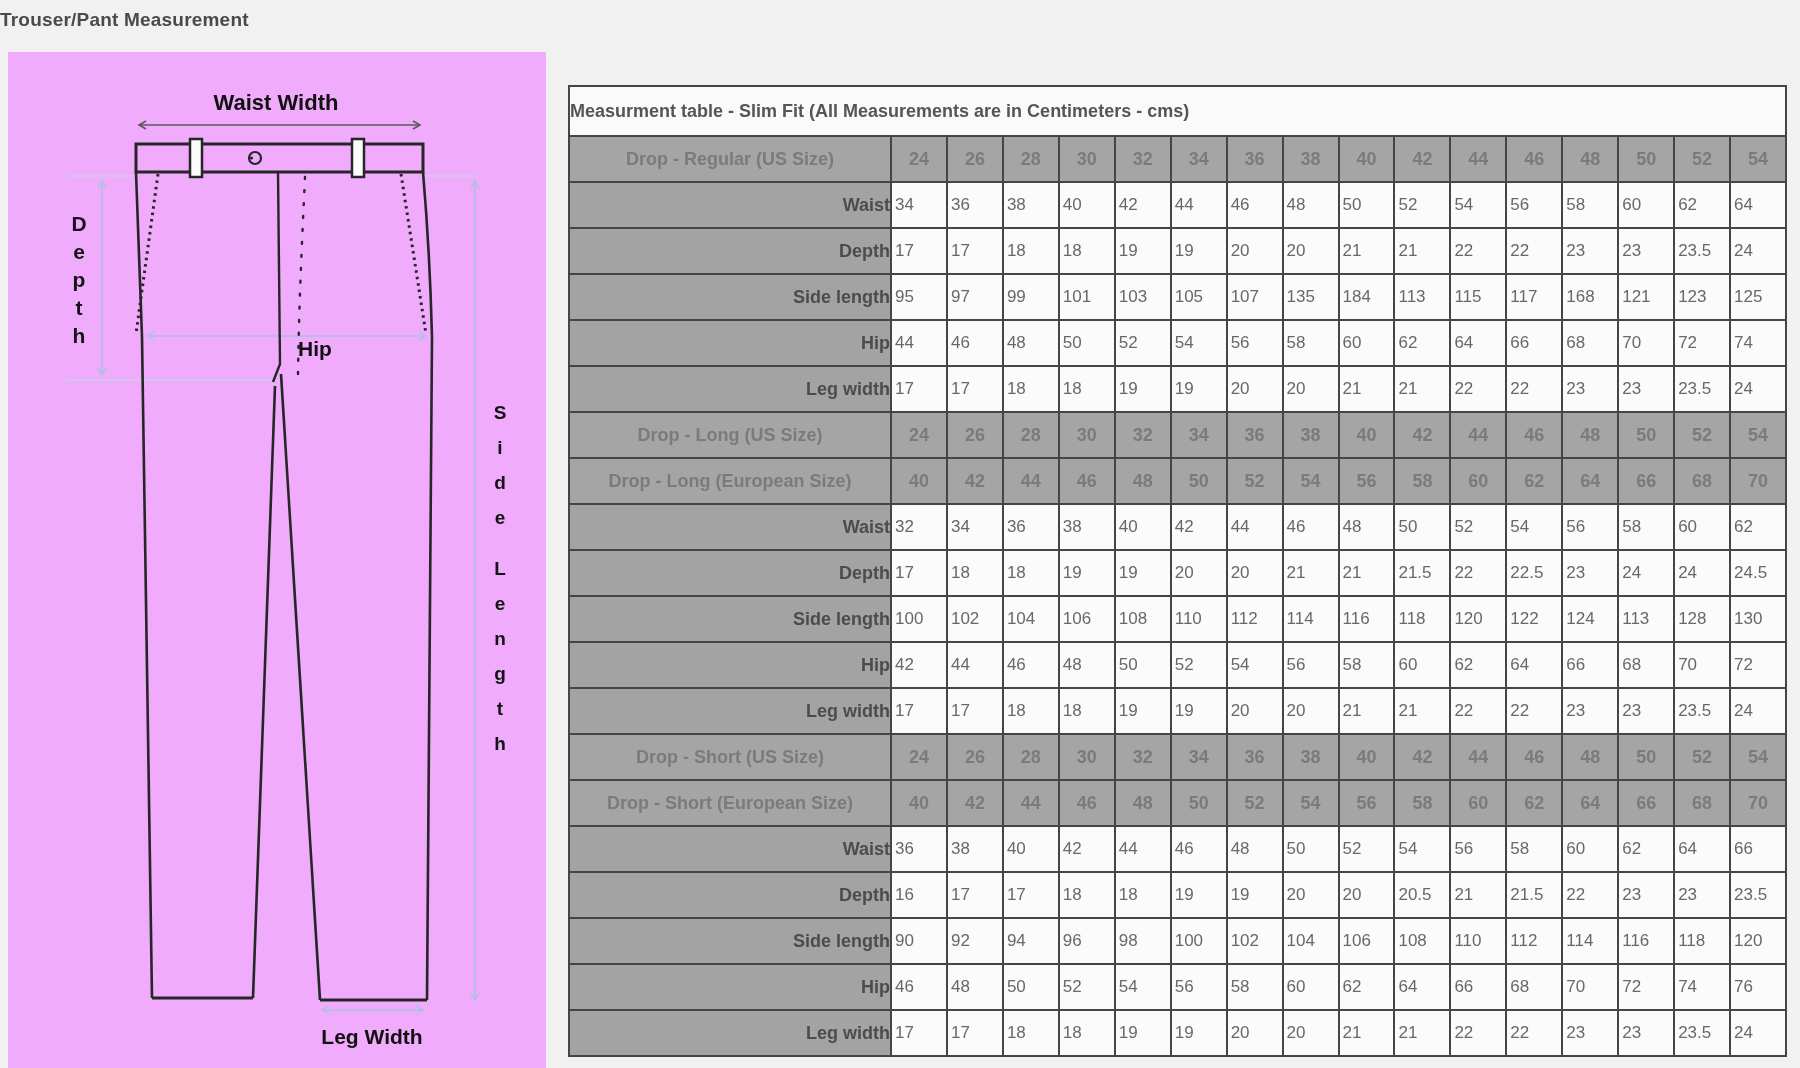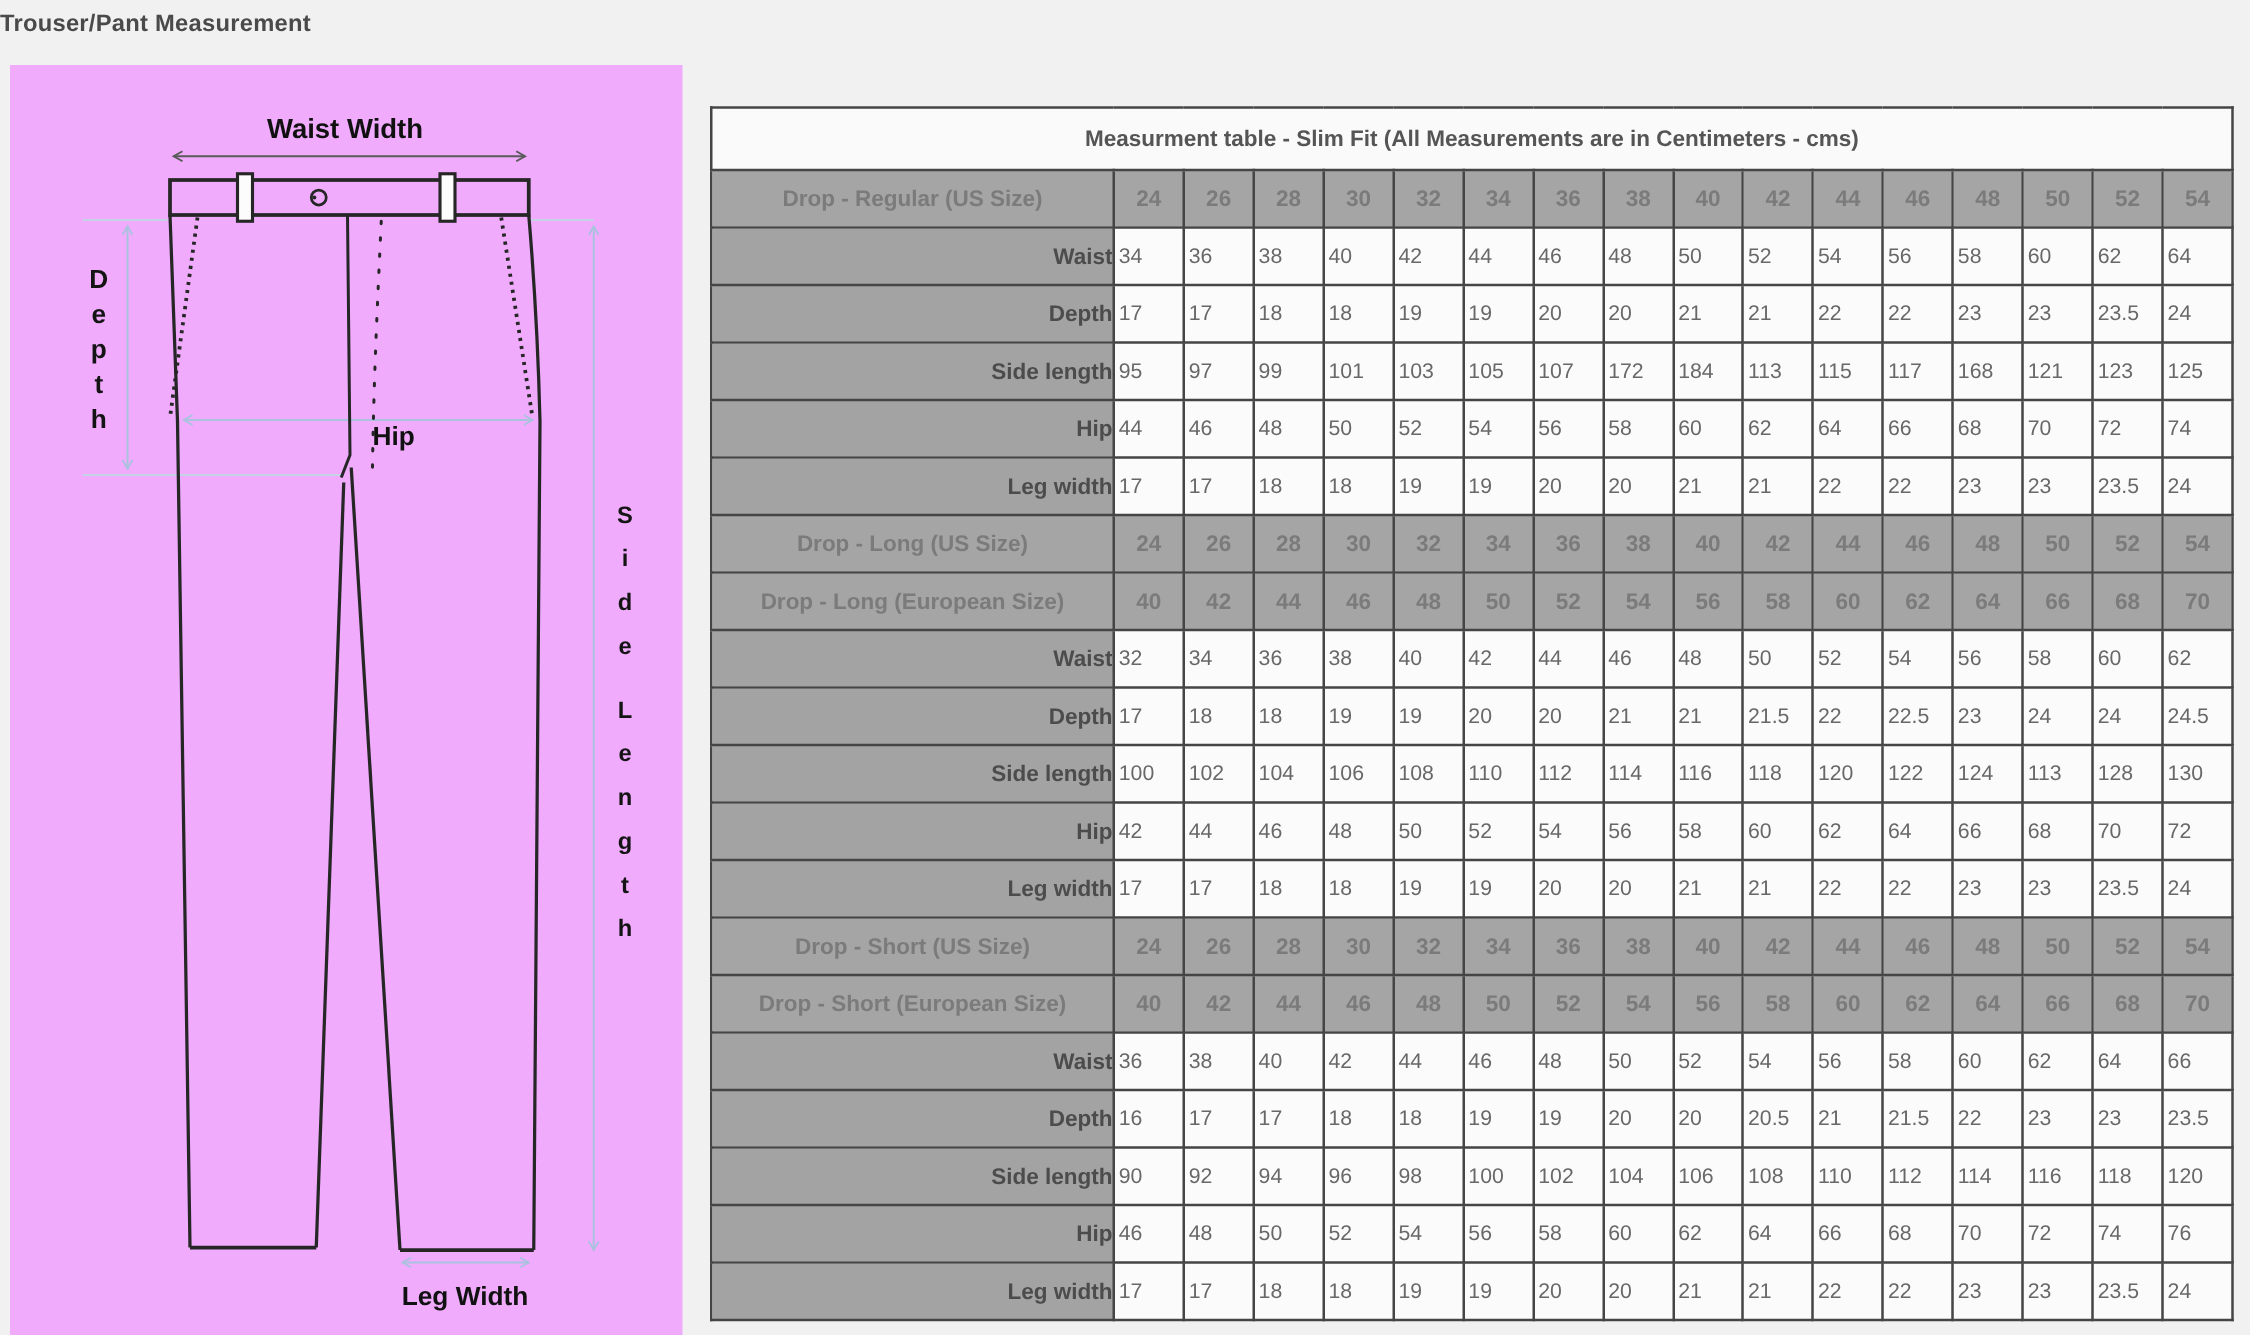--- a/index.html
+++ b/index.html
@@ -30,21 +30,21 @@
   table{
     width:100%;border-collapse:collapse;table-layout:fixed;
     background:#fbfbfb;border:2px solid #1f1f1f;
   }
   th,td{
     border:2px solid #454545;height:44px;padding:0;vertical-align:middle;
     overflow:hidden;white-space:nowrap;
   }
   th.table-title{
     height:48px;background:#fafafa;color:#555;
-    font-size:18px;font-weight:700;text-align:center;
+    font-size:18px;font-weight:700;text-align:left;
   }
   tr.hdr-row th,tr.hdr-row td{
     background:#a5a5a5;color:#7b7b7b;font-weight:700;
     text-align:center;font-size:18px;
   }
   tr.data-row th{
     background:#a3a3a3;color:#4c4c4c;font-weight:700;
     font-size:18px;text-align:right;padding-left:4px;
   }
   tr.data-row td{
@@ -228,21 +228,21 @@
         </tr>
         <tr class="data-row">
           <th>Side length</th>
           <td>95</td>
           <td>97</td>
           <td>99</td>
           <td>101</td>
           <td>103</td>
           <td>105</td>
           <td>107</td>
-          <td>172</td>
+          <td>135</td>
           <td>184</td>
           <td>113</td>
           <td>115</td>
           <td>117</td>
           <td>168</td>
           <td>121</td>
           <td>123</td>
           <td>125</td>
         </tr>
         <tr class="data-row">

